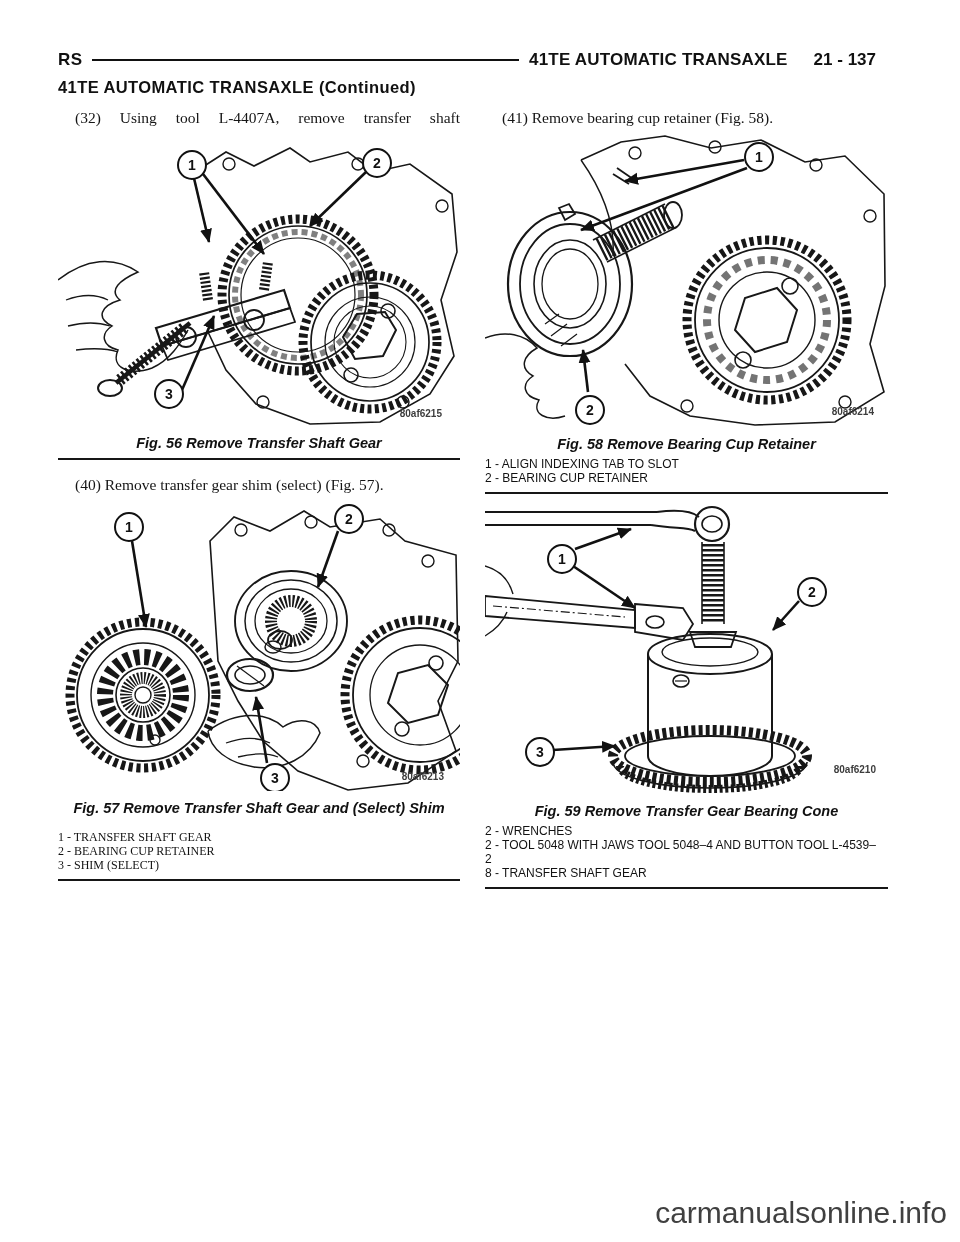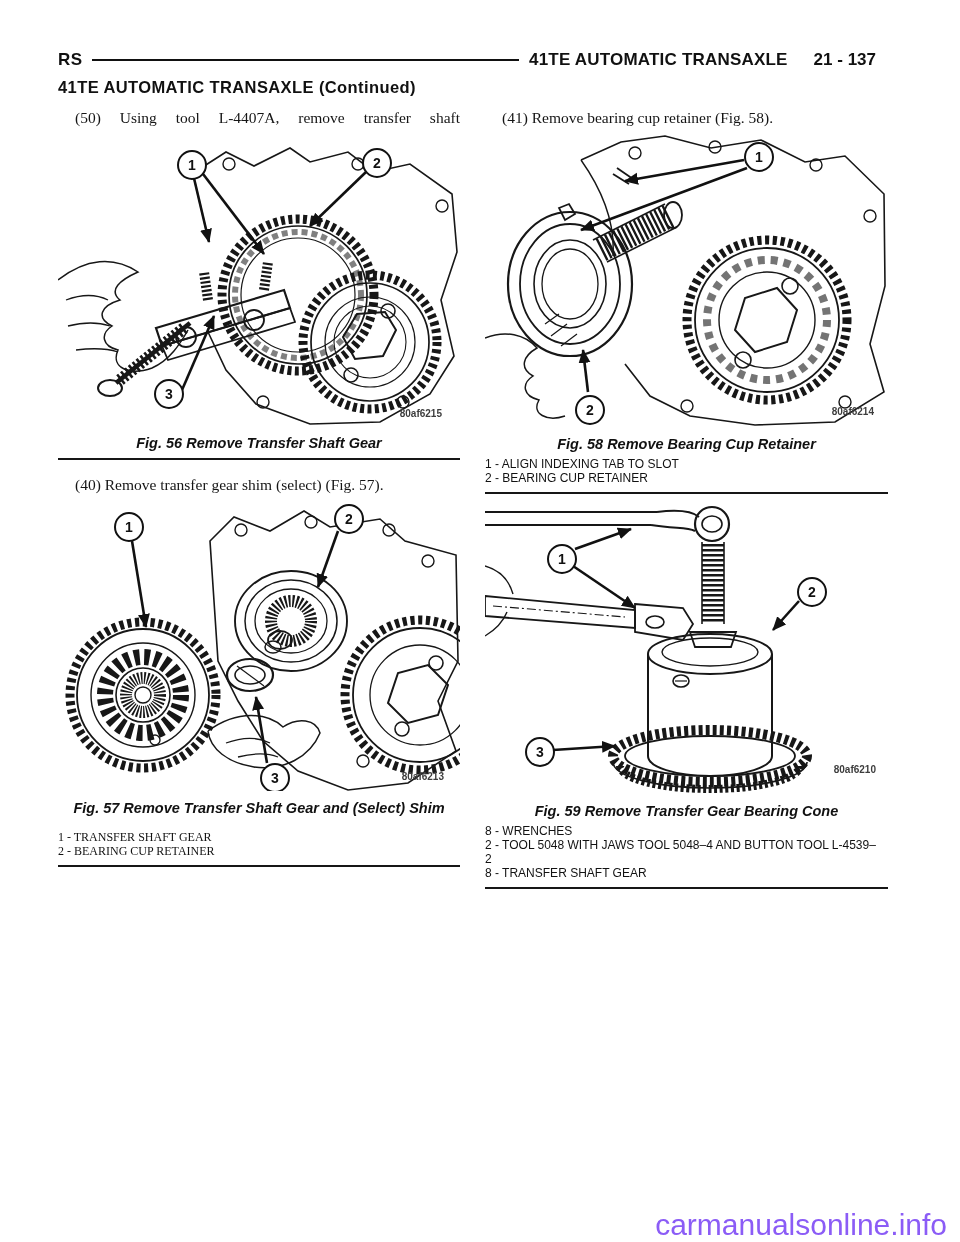--- a/index.html
+++ b/index.html
@@ -25,40 +25,40 @@
   .figure{position:relative;width:100%;overflow:hidden;}
   .figure svg{position:absolute;left:0;top:0;}
   .callout{position:absolute;width:26px;height:26px;border:2.6px solid #111;border-radius:50%;
            background:#fff;font:bold 14px/26px "Liberation Sans",sans-serif;text-align:center;z-index:3;}
   .figcode{position:absolute;font:bold 10px/12px "Liberation Sans",sans-serif;color:#3d3d3d;z-index:3;}
   .caption{font:bold italic 14.5px/16px "Liberation Sans",sans-serif;font-style:italic;text-align:center;margin-top:9px;}
   .caption.narrow{max-width:378px;margin-left:auto;margin-right:auto;}
   .legend{margin-top:5px;font:12px/14px "Liberation Sans",sans-serif;color:#121212;}
   .legend div{margin:0;}
   .legend-rule{border-top:2px solid #161616;margin-top:7px;} .sp4{height:4px;}
-  .watermark{position:absolute;right:13px;bottom:0;font:30px/34px "Liberation Sans",sans-serif;color:#8b5cf6;}
+  .watermark{position:absolute;right:13px;bottom:12px;font:30px/34px "Liberation Sans",sans-serif;color:#404040;}
   .art{stroke:#171717;fill:none;}
 </style>
 </head>
 <body>
 
 <div class="page">
 
   <div class="hdr">
     <span class="hdr-left">RS</span>
     <span class="hdr-rule"></span>
     <span class="hdr-title">41TE AUTOMATIC TRANSAXLE</span>
     <span class="hdr-page">21 - 137</span>
   </div>
   <div class="cont-title">41TE AUTOMATIC TRANSAXLE (Continued)</div>
 
   <div class="col col-l">
     <div class="sp4"></div>
     <div class="para">
-      <span class="pl1">(50) Using tool L-4407A, remove transfer shaft</span>
+      <span class="pl1">(32) Using tool L-4407A, remove transfer shaft</span>
     </div>
 
     <div class="figure" style="height:296px;margin-top:2px;">
       <svg width="402" height="296" viewBox="0 0 402 296">
         <defs>
           <marker id="ah56" markerUnits="userSpaceOnUse" markerWidth="16" markerHeight="14" refX="13" refY="6" orient="auto">
             <path d="M0,0 L14,6 L0,12 Z" fill="#111"></path>
           </marker>
         </defs>
 
@@ -163,20 +163,21 @@
       <div class="callout" style="left:56px;top:13px;">1</div>
       <div class="callout" style="left:276px;top:5px;">2</div>
       <div class="callout" style="left:202px;top:264px;">3</div>
       <div class="figcode" style="right:16px;bottom:8px;">80af6213</div>
     </div>
 
     <div class="caption narrow">Fig. 57 Remove Transfer Shaft Gear and (Select) Shim</div>
     <div class="legend" style="margin-top:14px;font-family:Liberation Serif, serif;">
       <div>1 - TRANSFER SHAFT GEAR</div>
       <div>2 - BEARING CUP RETAINER</div>
+      <div>3 - SHIM (SELECT)</div>
     </div>
     <div class="legend-rule"></div>
   </div>
 
   <div class="col col-r">
     <div class="sp4"></div>
     <div class="para single">(41) Remove bearing cup retainer (Fig. 58).</div>
 
     <div class="figure" style="height:292px;margin-top:6px;">
       <svg width="403" height="292" viewBox="0 0 403 292">
@@ -279,21 +280,21 @@
         <line x1="68" y1="246" x2="130" y2="242" stroke="#111" stroke-width="2.6" marker-end="url(#ah59)"></line>
       </svg>
       <div class="callout" style="left:62px;top:40px;">1</div>
       <div class="callout" style="left:312px;top:73px;">2</div>
       <div class="callout" style="left:40px;top:233px;">3</div>
       <div class="figcode" style="right:12px;bottom:18px;">80af6210</div>
     </div>
 
     <div class="caption">Fig. 59 Remove Transfer Gear Bearing Cone</div>
     <div class="legend">
-      <div>8 - WRENCHES</div>
+      <div>2 - WRENCHES</div>
       <div style="max-width:395px;">2 - TOOL 5048 WITH JAWS TOOL 5048–4 AND BUTTON TOOL L-4539–2</div>
       <div>8 - TRANSFER SHAFT GEAR</div>
     </div>
     <div class="legend-rule"></div>
   </div>
 
   <div class="watermark">carmanualsonline.info</div>
 </div>
 
 </body></html>

